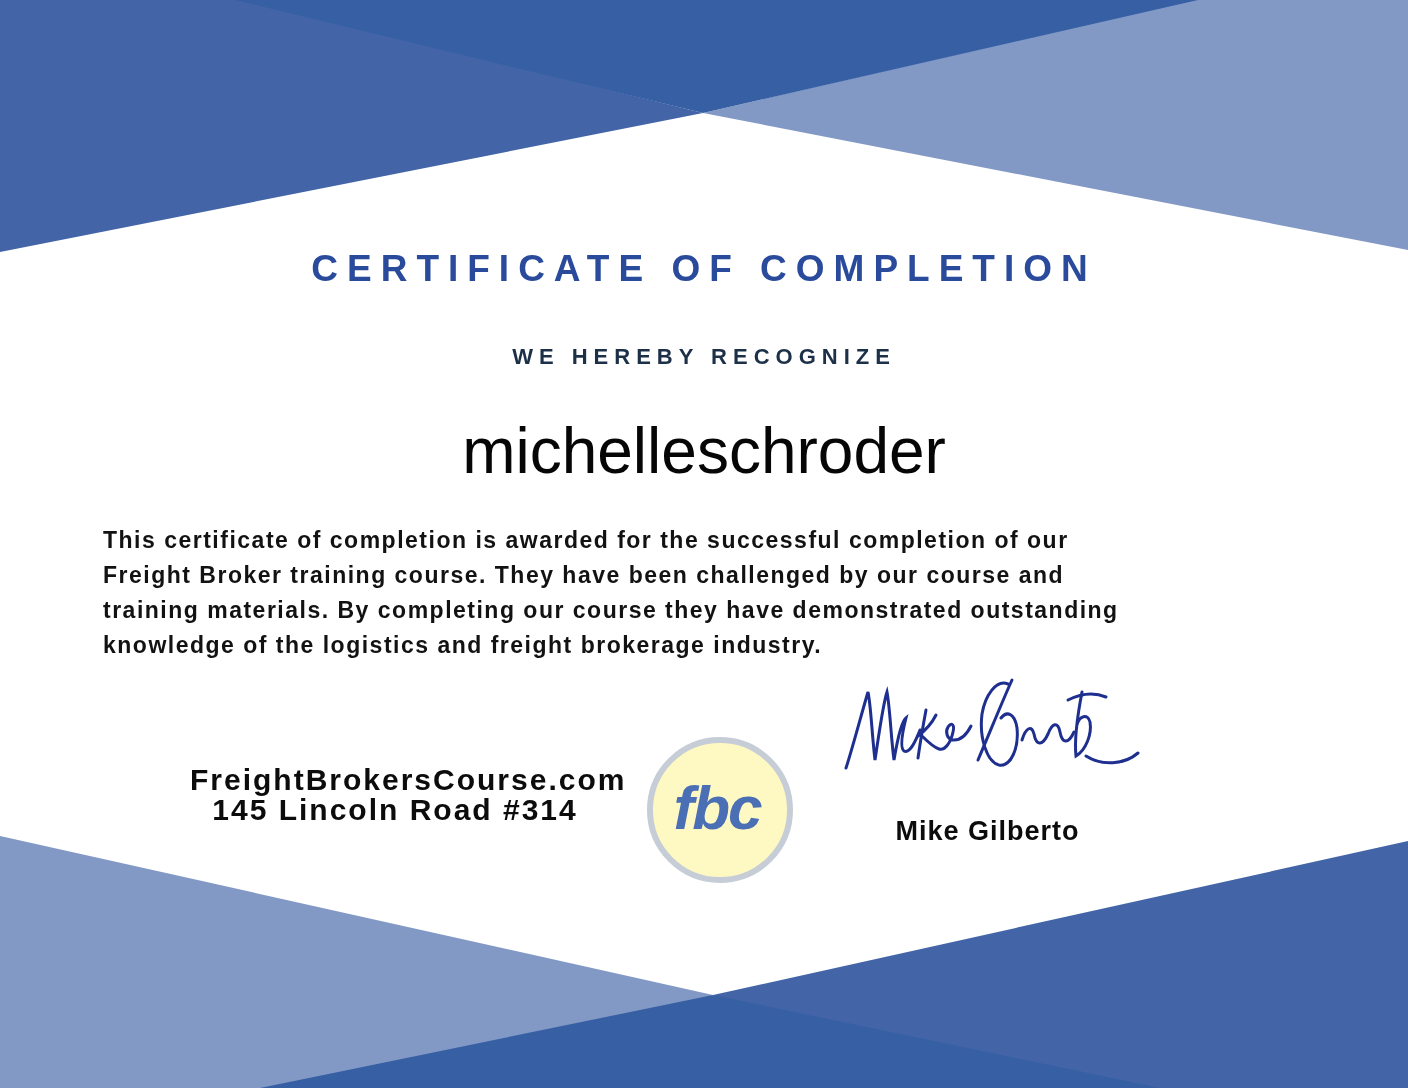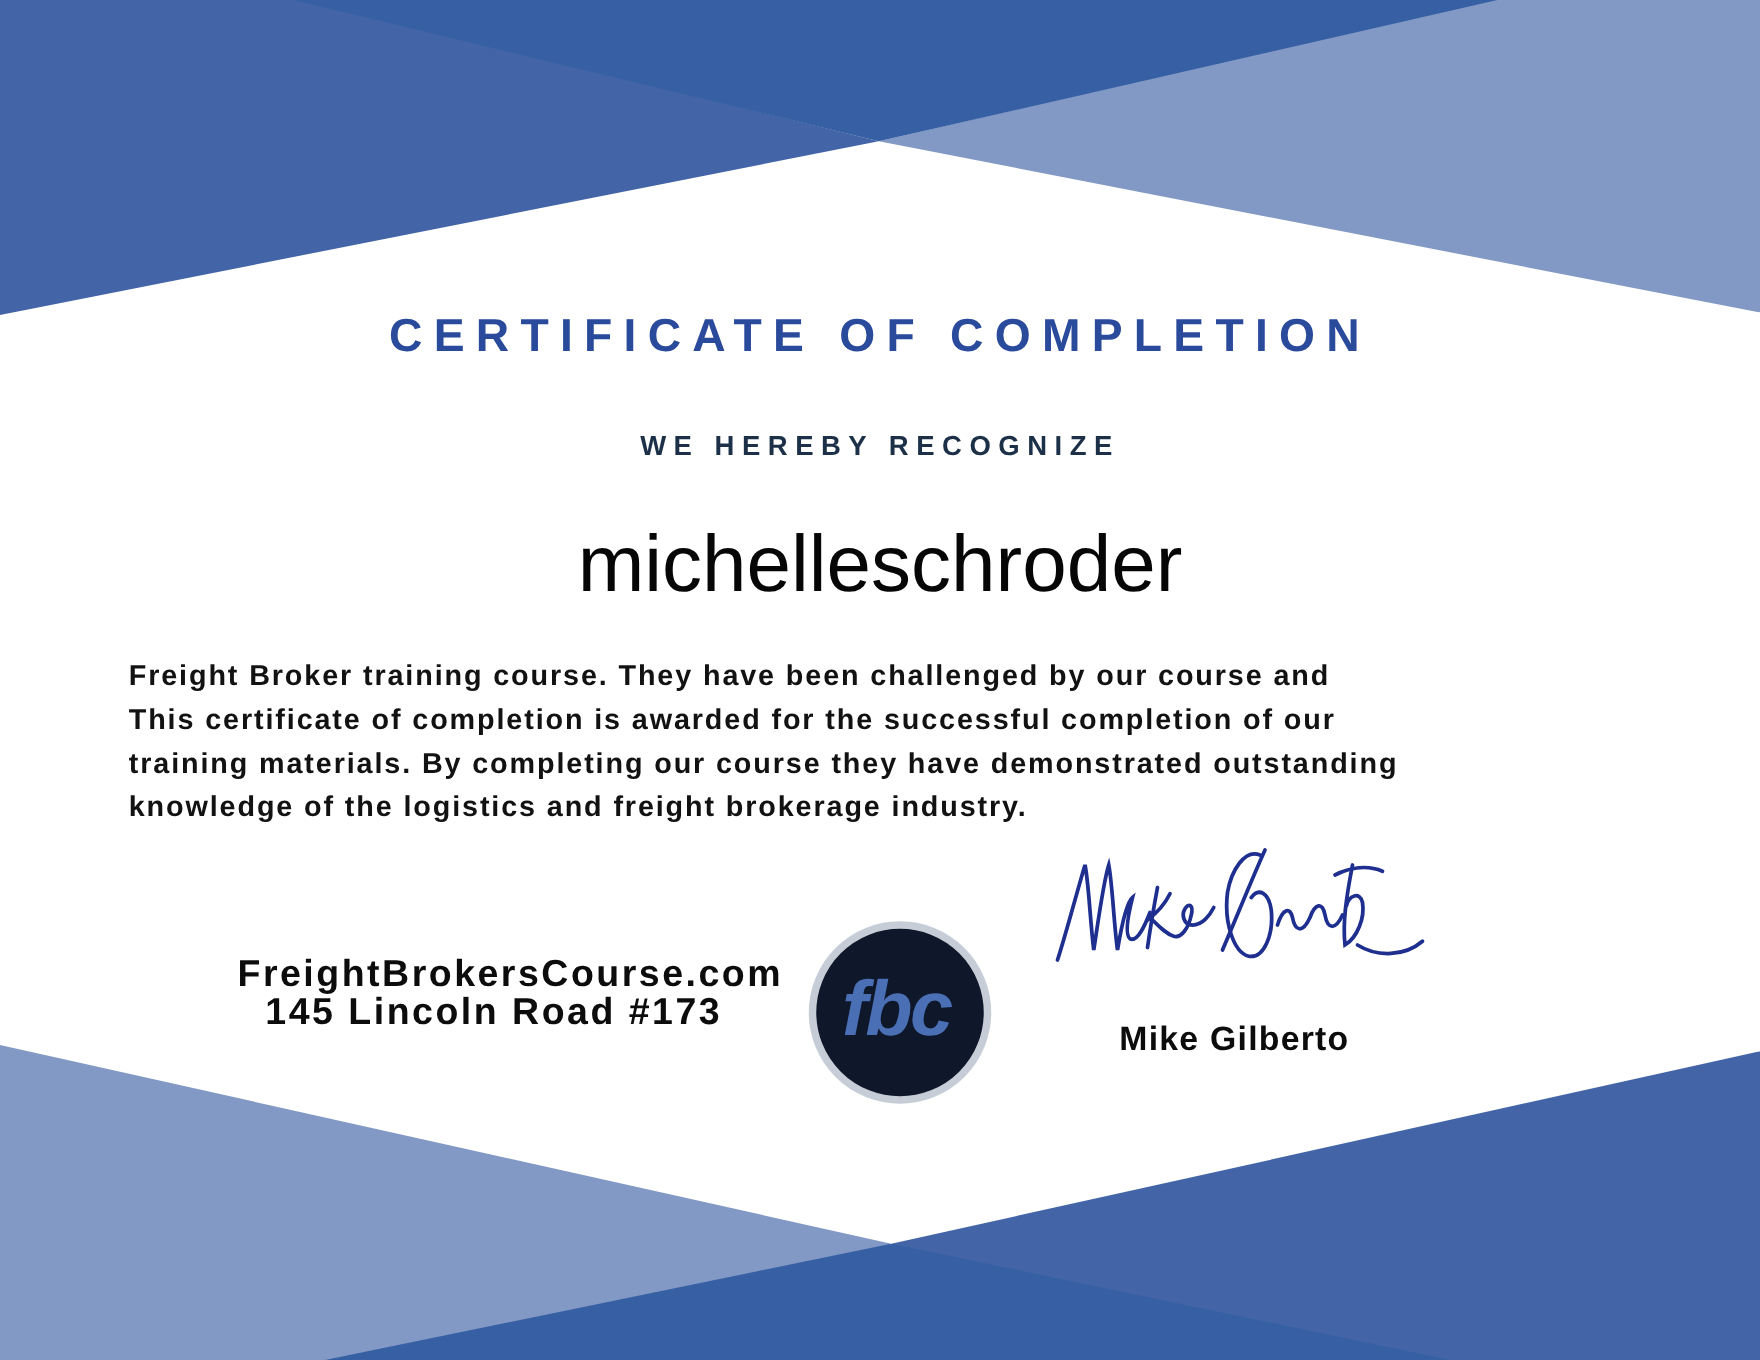--- a/index.html
+++ b/index.html
@@ -43,21 +43,21 @@
   .issuer{
     left:190px;top:765px;width:410px;text-align:center;
     font-size:30px;line-height:30px;font-weight:700;letter-spacing:2px;
     color:#0c0c0c;
   }
   .logo-badge{
     left:647px;top:737px;width:146px;height:146px;
     border:6px solid var(--logo-ring-gray,#c6cdd6);
     border-radius:50%;
     box-sizing:border-box;
-    background:#0f172a;
+    background:#fef9c3;
     display:flex;align-items:center;justify-content:center;
   }
   .logo-text{
     font-size:62px;font-weight:800;font-style:italic;letter-spacing:-2px;
     color:var(--logo-blue,#4a6fb5);
     padding-right:6px;padding-bottom:6px;
   }
   .signature-svg{left:838px;top:670px;width:310px;height:114px;}
   .signer-name{
     left:830px;top:784px;width:315px;text-align:center;
@@ -84,29 +84,29 @@
   <div class="shape tri-bottom-right"></div>
   <div class="shape tri-bottom-band"></div>
 
   <div class="layer subtitle">WE HEREBY RECOGNIZE</div>
 
   <div class="layer title">CERTIFICATE OF COMPLETION</div>
 
   <div class="layer recipient">michelleschroder</div>
 
   <div class="layer body-copy">
+    <div>This certificate of completion is awarded for the successful completion of our</div>
     <div>Freight Broker training course. They have been challenged by our course and</div>
-    <div>This certificate of completion is awarded for the successful completion of our</div>
     <div>training materials. By completing our course they have demonstrated outstanding</div>
     <div>knowledge of the logistics and freight brokerage industry.</div>
   </div>
 
   <div class="layer issuer">
     <div>FreightBrokersCourse.com</div>
-    <div>145 Lincoln Road #173</div>
+    <div>145 Lincoln Road #314</div>
   </div>
 
   <div class="layer logo-badge">
     <span class="logo-text">fbc</span>
   </div>
 
   <svg class="layer signature-svg" viewBox="0 0 310 114" fill="none">
     <g stroke="#1e2f8f" stroke-width="3" stroke-linecap="round" fill="none">
       <path d="M8,98 C14,80 24,42 30,22 C33,36 34,66 37,90 C41,64 45,34 49,22 C52,38 53,68 56,90 C59,72 63,52 68,48 C64,64 62,78 66,81 C72,84 78,70 82,60"></path>
       <path d="M88,40 C85,56 82,74 80,88 M80,66 C88,60 94,53 98,45 M84,66 C90,72 95,77 101,79 C107,81 113,72 115,62 C117,54 113,52 110,57 C107,62 109,70 116,70 C124,70 130,62 133,56"></path>

